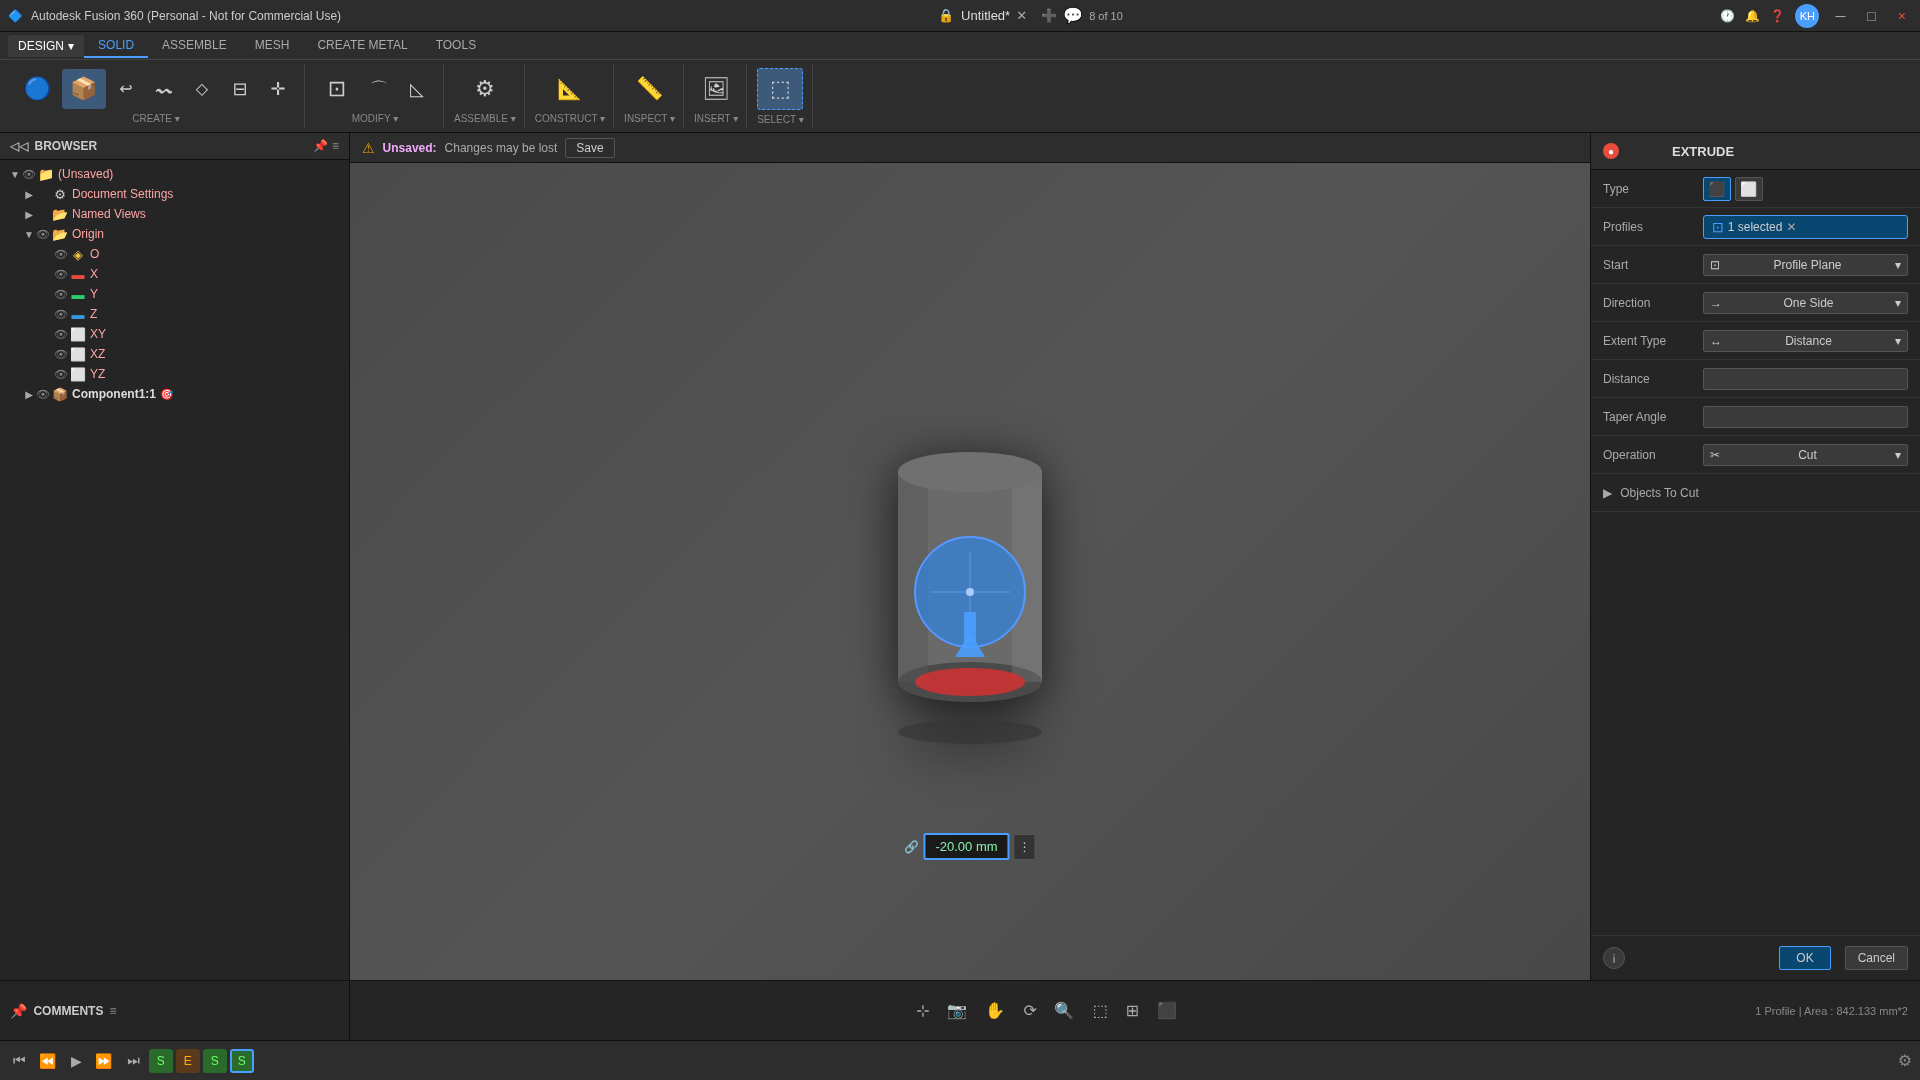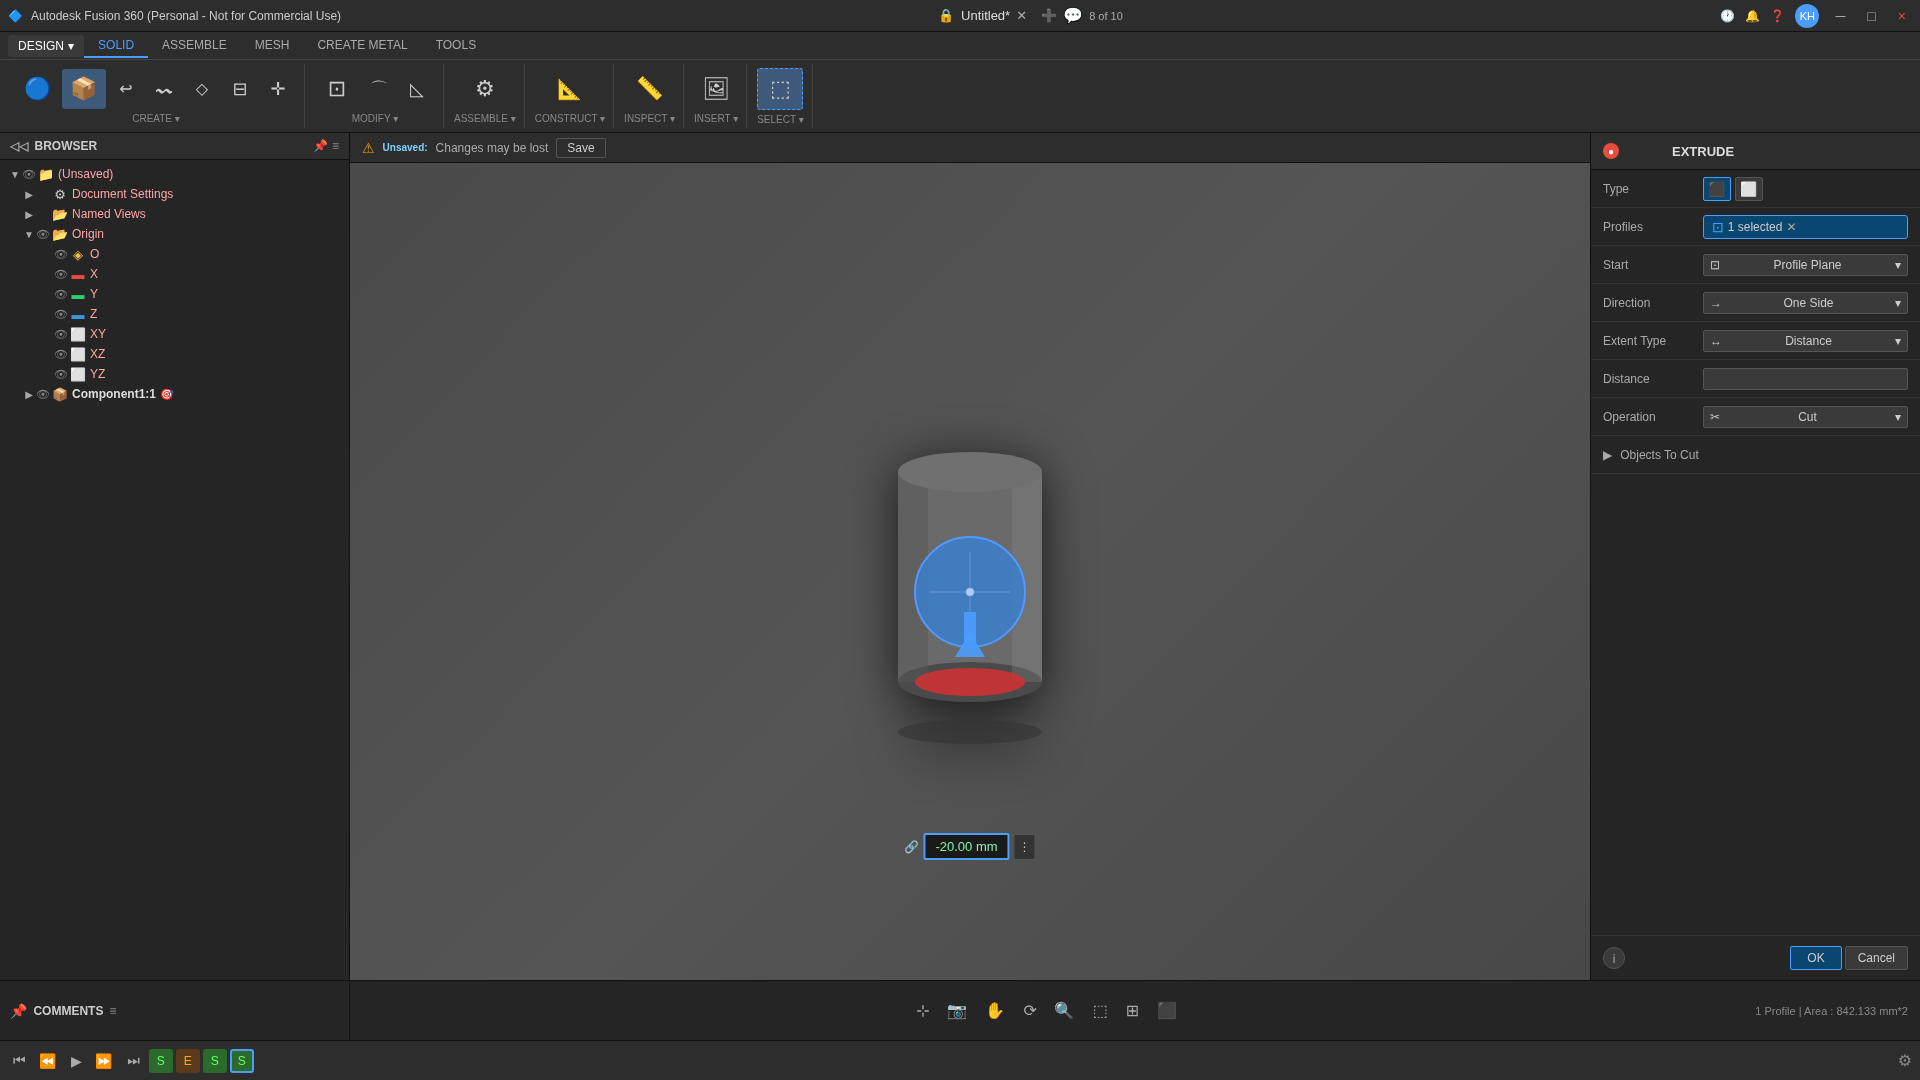--- a/index.html
+++ b/index.html
@@ -148,21 +148,21 @@
     #unsaved-bar {
       background: #2d2d2d;
       display: flex;
       align-items: center;
       padding: 4px 12px;
       gap: 8px;
       border-bottom: 1px solid #111;
       height: 30px;
     }
     #unsaved-bar .warning-icon { color: #f0a500; font-size: 14px; }
-    #unsaved-bar .unsaved-text { color: #7dd3fc; font-size: 10px; }
+    #unsaved-bar .unsaved-text { color: #f0abfc; font-size: 12px; }
     #unsaved-bar .changes-text { color: #aaa; font-size: 12px; }
     #save-btn {
       background: none;
       border: 1px solid #555;
       color: #ccc;
       padding: 2px 10px;
       border-radius: 2px;
       cursor: pointer;
       font-size: 12px;
     }
@@ -273,21 +273,21 @@
       justify-content: space-between;
       padding: 10px 12px;
       border-top: 1px solid #333;
     }
     .info-btn {
       width: 22px; height: 22px; border-radius: 50%;
       background: #3a3a3a; border: 1px solid #555;
       display: flex; align-items: center; justify-content: center;
       cursor: pointer; font-size: 12px; color: #aaa;
     }
-    .footer-btns { display: flex; gap: 3px; }
+    .footer-btns { display: flex; gap: 14px; }
     .ok-btn {
       background: #094771;
       border: 1px solid #4a9eff;
       color: #ccc;
       padding: 4px 16px;
       border-radius: 2px;
       cursor: pointer;
       font-size: 12px;
     }
     .cancel-btn {
@@ -756,20 +756,26 @@
       </div>
     </div>
 
     <div class="panel-row">
       <div class="panel-label">Distance</div>
       <div class="panel-control">
         <input class="panel-input" type="text" style="">
       </div>
     </div>
 
+    <div class="panel-row">
+      <div class="panel-label">Taper Angle</div>
+      <div class="panel-control">
+        <input class="panel-input" type="text" style="">
+      </div>
+    </div>
 
     <div class="panel-row">
       <div class="panel-label">Operation</div>
       <div class="panel-control">
         <div class="panel-select">
           <span style="font-size:12px;">✂</span>
           <span>Cut</span>
           <span>▾</span>
         </div>
       </div>

